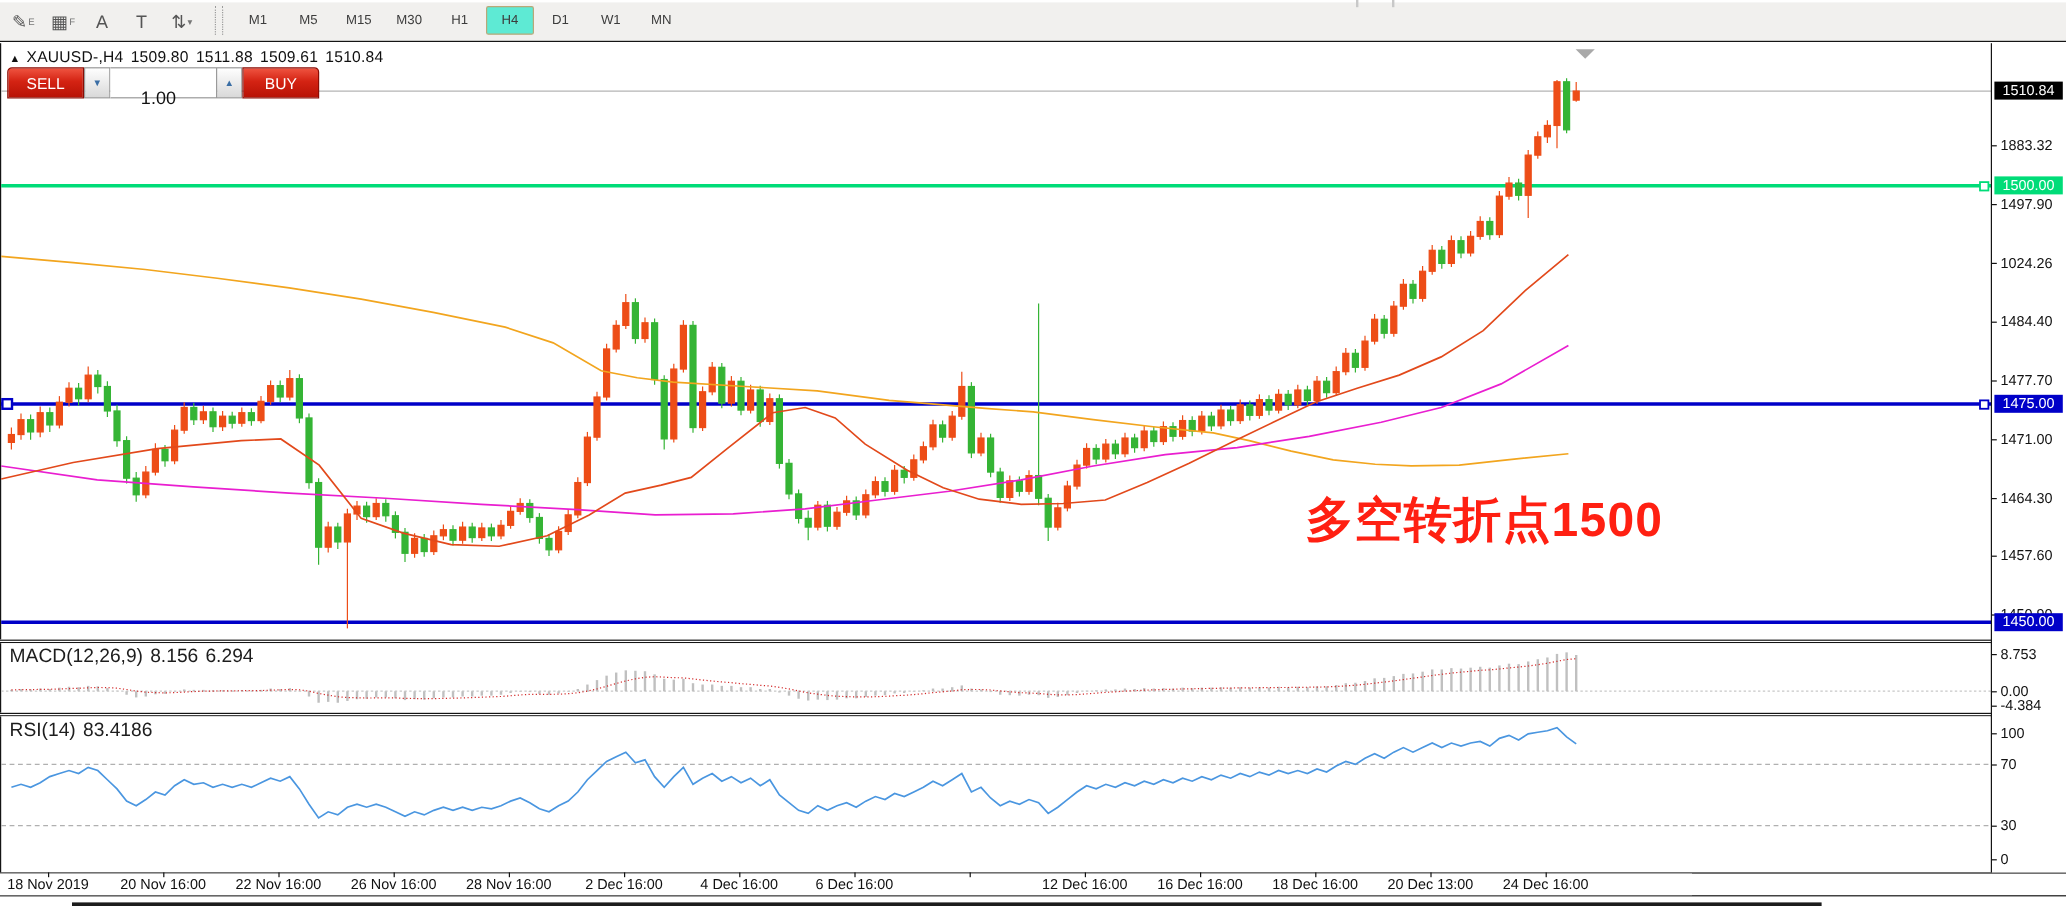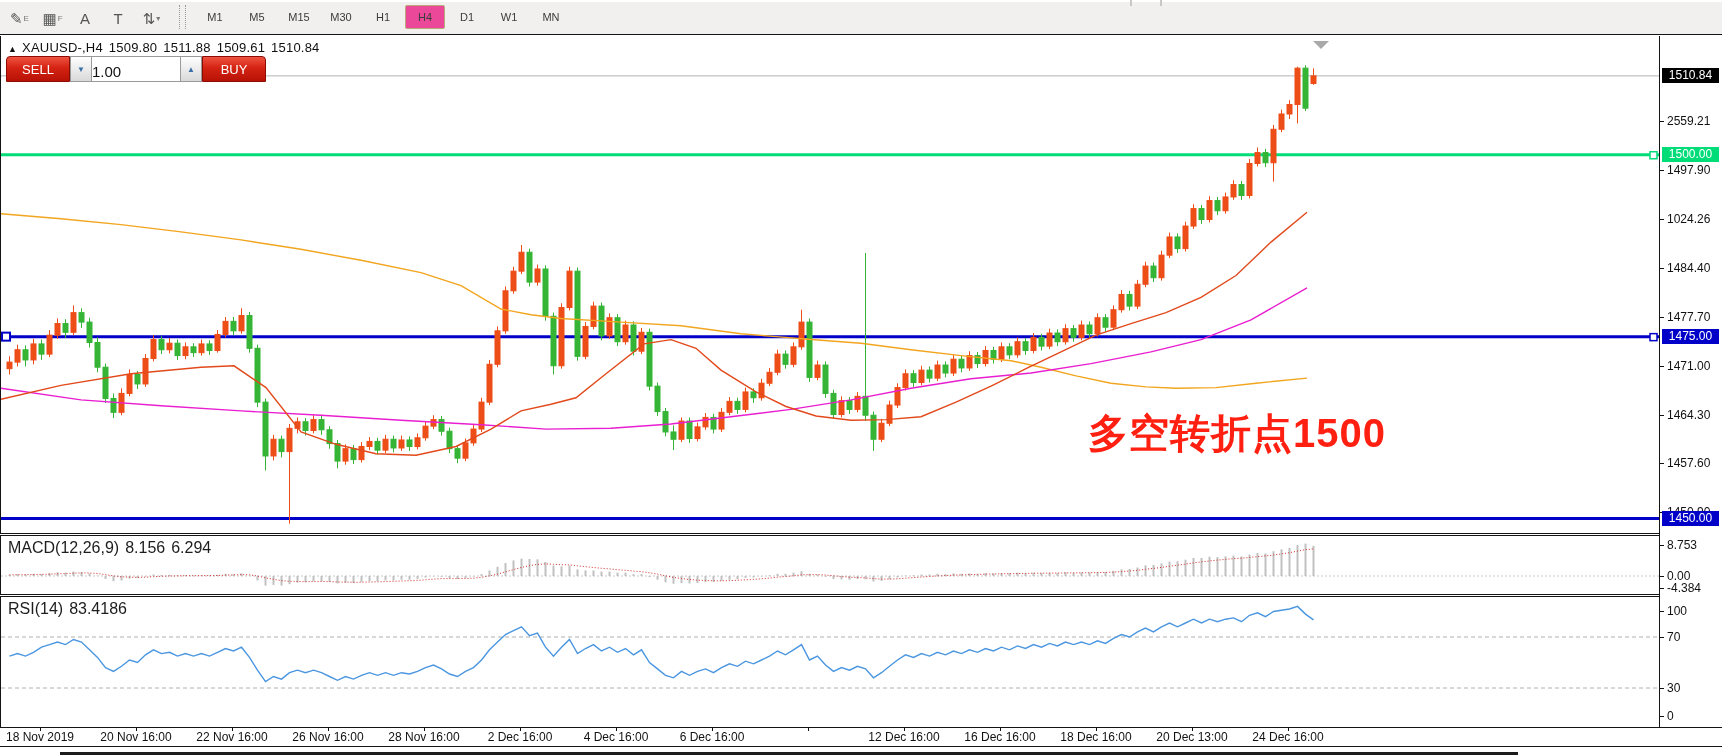--- a/index.html
+++ b/index.html
@@ -9,21 +9,21 @@
   .toolbar{position:absolute;left:0;top:0;width:1722px;height:35px;background:#f1f0ee;
     border-bottom:1px solid #141414;box-sizing:border-box;display:flex;align-items:center;}
   .toolbar:before{content:"";position:absolute;left:0;top:0;width:100%;height:2px;background:#fff;}
   .tool-icon{width:27px;height:24px;margin-left:6px;display:flex;align-items:flex-end;justify-content:center;
     color:#555;font-size:15px;line-height:20px;cursor:pointer;position:relative;}
   .tool-icon .glyph{font-size:15px;}
   .tool-icon .sub{font-size:8px;color:#777;margin-left:1px;}
   .tb-sep{width:5px;height:24px;margin:0 8px 0 14px;border-left:1px dotted #9a9a9a;border-right:1px dotted #9a9a9a;}
   .tf-btn{min-width:30px;height:22px;margin:0 1px;padding:0 4px;display:flex;align-items:center;justify-content:center;
     font-size:11px;color:#3c3c3c;border:1px solid transparent;border-radius:2px;cursor:pointer;}
-  .tf-btn.active{background:#ec4899;border:1px solid #b9a878;}
+  .tf-btn.active{background:#5eead4;border:1px solid #b9a878;}
   .chrome-mark{position:absolute;top:0;width:2px;height:6px;background:#c8c8c8;}
   
   .pane{position:absolute;left:0;background:#fff;border-left:1px solid #141414;box-sizing:border-box;}
   .vline-right{position:absolute;left:1659px;top:36px;width:1px;height:691px;background:#141414;}
   .hsep{position:absolute;left:0;width:1722px;background:#fff;border-top:1px solid #141414;border-bottom:1px solid #141414;box-sizing:border-box;}
   .axis-bottom{position:absolute;left:0;top:727px;width:1722px;height:1px;background:#141414;}
   .frame-bottom{position:absolute;left:0;top:746px;width:1722px;height:1px;background:#141414;}
   .bottom-strip{position:absolute;left:60px;top:752px;width:1458px;height:3px;background:#1c1c1c;}
   
   .symbol-line{position:absolute;left:8px;top:40px;font-size:13px;color:#101010;z-index:6;letter-spacing:0.2px;}
@@ -33,21 +33,21 @@
   .trade{position:absolute;left:6px;top:56px;width:260px;z-index:7;}
   .t-row1{display:flex;height:26px;}
   .t-btn{flex:0 0 64px;display:flex;align-items:center;justify-content:center;color:#fff;font-size:13px;
     background:linear-gradient(180deg,#ef5340 0%,#d42313 45%,#b81205 100%);
     border:1px solid #8c0c04;box-sizing:border-box;cursor:pointer;}
   .t-btn.sell{border-radius:4px 0 0 0;}
   .t-btn.buy{border-radius:0 4px 0 0;}
   .spin{flex:0 0 22px;display:flex;align-items:center;justify-content:center;font-size:8px;color:#3a6ea5;
     background:linear-gradient(#fefefe,#d9d9d9);border:1px solid #9a9a9a;box-sizing:border-box;cursor:pointer;}
   .vol{flex:1;background:#fff;border:1px solid #9a9a9a;border-left:none;border-right:none;box-sizing:border-box;
-    font-size:15px;color:#111;text-align:left;padding:6px 8px 0 0;}
+    font-size:15px;color:#111;text-align:center;padding:17px 8px 0 0;}
   .t-row2{display:flex;height:43px;margin-top:1px;gap:2px;}
   .qpanel{flex:1;display:flex;align-items:flex-end;justify-content:center;color:#fff;cursor:pointer;
     background:linear-gradient(180deg,#dd3522 0%,#c01a0a 55%,#a81005 100%);border:1px solid #8c0c04;box-sizing:border-box;}
   .qpanel .small{font-size:17px;font-weight:700;line-height:38px;}
   .qpanel .big{font-size:36px;font-weight:700;line-height:40px;margin-left:2px;}
   
   .annotation{position:absolute;left:1088px;top:406px;font-size:40px;font-weight:700;z-index:5;letter-spacing:1px;}
   
   .ind-header{position:absolute;left:8px;font-size:16px;color:#1d1d1d;z-index:4;}
   .ind-header span{margin-right:6px;}
@@ -979,21 +979,21 @@
 
   <div class="ind-header" style="top:539px;">
     <span>MACD(12,26,9)</span><span>8.156</span><span>6.294</span>
   </div>
   <div class="ind-header" style="top:600px;">
     <span>RSI(14)</span><span>83.4186</span>
   </div>
 
   <div class="axis" id="axis">
       <div class="tick" style="top: 85.2788px;"></div>
-      <div class="lbl" style="top: 78.2788px;">2559.21</div>
+      <div class="lbl" style="top: 78.2788px;">1883.32</div>
       <div class="tick" style="top: 134.028px;"></div>
       <div class="lbl" style="top: 127.028px;">1497.90</div>
       <div class="tick" style="top: 182.777px;"></div>
       <div class="lbl" style="top: 175.777px;">1024.26</div>
       <div class="tick" style="top: 232.254px;"></div>
       <div class="lbl" style="top: 225.254px;">1484.40</div>
       <div class="tick" style="top: 281.003px;"></div>
       <div class="lbl" style="top: 274.003px;">1477.70</div>
       <div class="tick" style="top: 329.752px;"></div>
       <div class="lbl" style="top: 322.752px;">1471.00</div>

